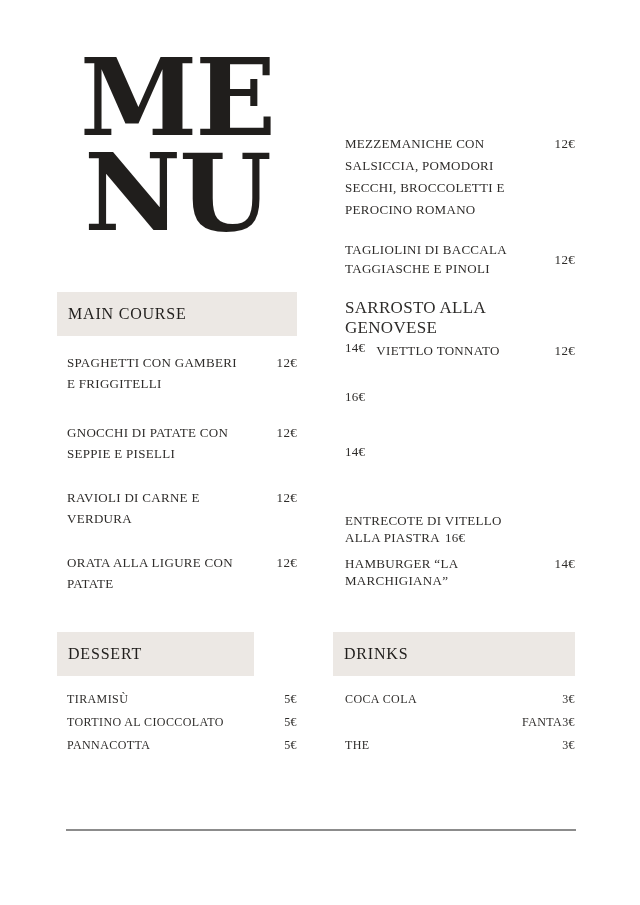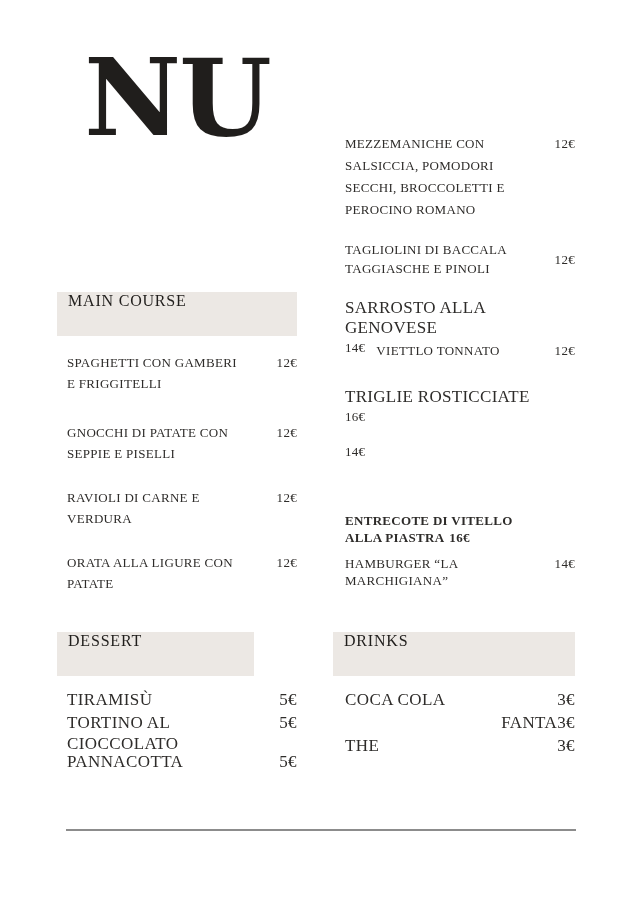--- a/index.html
+++ b/index.html
@@ -26,21 +26,21 @@
     font-family:"DejaVu Serif", serif;
     font-weight:700;
     font-size:106px;line-height:95px;
     letter-spacing:-2px;
     color:var(--title);
   }
   
   .sec-box{
     position:absolute;height:44px;
     background:var(--header_bg);
-    display:flex;
+    display:flex;align-items:center;
     padding-left:11px;
   }
   .sec-box .sec-label{
     font-size:16px;letter-spacing:0.8px;color:var(--title);
   }
   
   .item{
     position:absolute;width:230px;
     font-size:13px;line-height:21px;letter-spacing:0.3px;
   }
@@ -53,33 +53,34 @@
   .item .iprice-inline{margin-left:5px;}
   
   .lh22{line-height:22px;}
   .lh20{line-height:20px;}
   .lh19{line-height:19px;}
   .lh17{line-height:17px;}
   
   .row{
     position:absolute;width:230px;
     display:flex;justify-content:space-between;
-    font-size:17px;line-height:21px;letter-spacing:0.4px;
+    font-size:12px;line-height:21px;letter-spacing:0.4px;
   }
   .divider{
     position:absolute;left:66px;top:829px;width:510px;height:2px;
     background:var(--divider);
   }
 </style>
 </head>
 <body>
 
 <div class="page">
 
   <div class="menu-title">
+    <div>ME</div>
     <div>NU</div>
   </div>
 
   <div class="item lh22" style="left:345px;top:133px;">
     <div class="iname">MEZZEMANICHE CON
 SALSICCIA, POMODORI
 SECCHI, BROCCOLETTI E
 PEROCINO ROMANO</div>
     <div class="iprice-top">12€</div>
   </div>
@@ -94,29 +95,28 @@
     <div class="iname full lg">SARROSTO ALLA GENOVESE</div>
     <div class="iprice-below">14€</div>
   </div>
 
   <div class="item lh19" style="left:345px;top:341px;text-align:center;">
     <div class="iname">VIETTLO TONNATO</div>
     <div class="iprice-top">12€</div>
   </div>
 
   <div class="item lh20" style="left:345px;top:387px;">
-    <div class="iname full lg">TRIGLIE ROSTICCIATE</div>
     <div class="iprice-below">16€</div>
   </div>
 
   <div class="item lh17" style="left:345px;top:443px;">
     <div class="iprice-below">14€</div>
   </div>
 
-  <div class="item lh17" style="left:345px;top:512px;font-weight:bold;">
+  <div class="item lh17" style="left:345px;top:512px;">
     <span class="iname full" style="display:inline">ENTRECOTE DI VITELLO
 ALLA PIASTRA</span><span class="iprice-inline">16€</span>
   </div>
 
   <div class="item lh17" style="left:345px;top:555px;">
     <div class="iname">HAMBURGER  “LA
 MARCHIGIANA”</div>
     <div class="iprice-top">14€</div>
   </div>
 
@@ -153,21 +153,21 @@
   </div>
 
   <div class="row" style="left:67px;top:689px;">
     <span>TIRAMISÙ</span>
     <span>5€</span>
   </div>
   <div class="row" style="left:67px;top:712px;">
     <span>TORTINO AL CIOCCOLATO</span>
     <span>5€</span>
   </div>
-  <div class="row" style="left:67px;top:751px;">
+  <div class="row" style="left:67px;top:735px;">
     <span>PANNACOTTA</span>
     <span>5€</span>
   </div>
 
   <div class="sec-box" style="left:333px;top:632px;width:242px;">
     <span class="sec-label">DRINKS</span>
   </div>
 
   <div class="row" style="left:345px;top:689px;">
     <span>COCA COLA</span>

